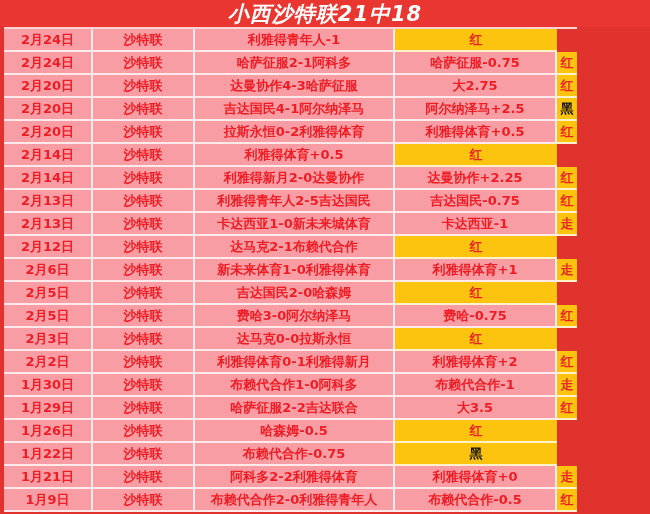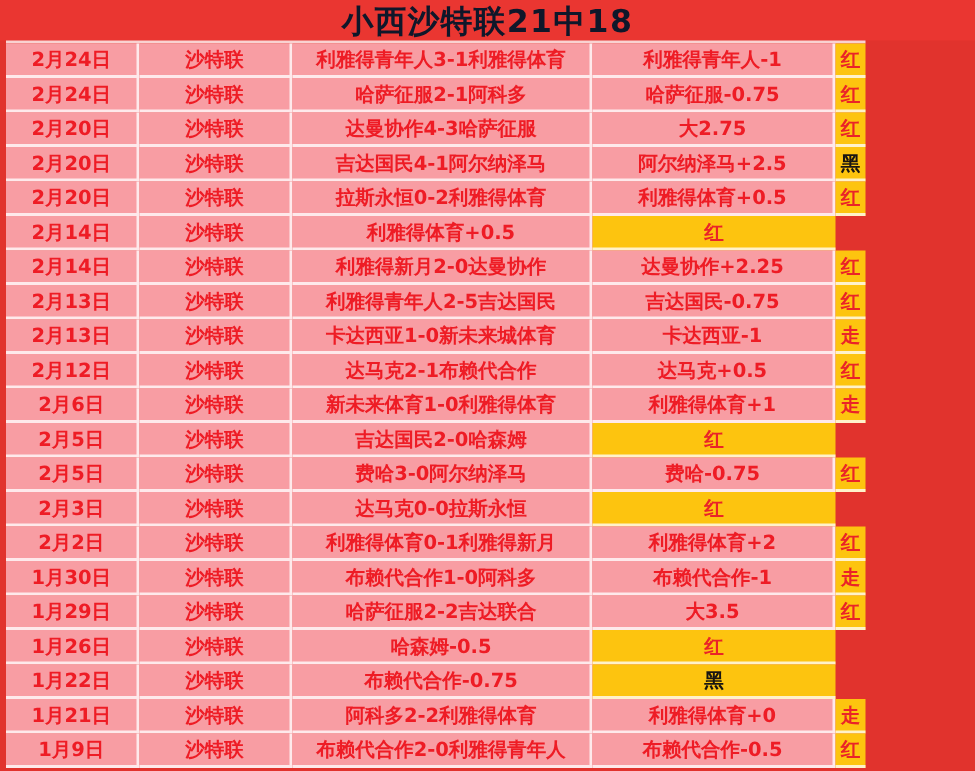--- a/index.html
+++ b/index.html
@@ -7,23 +7,24 @@
     width: 650px; height: 514px;
     background: var(--page-bg, #e1332d);
     font-family: "DejaVu Sans", sans-serif;
     font-weight: bold;
     overflow: hidden;
   }
   .header {
     height: 27px;
     display: flex; align-items: center; justify-content: center;
     background: var(--header-bg, #ea3631);
-    color: #0f172a;
+    color: #ffffff;
     font-size: 21px;
     letter-spacing: 1px;
+    font-style: italic;
   }
   .table {
     margin-left: 4px;
     width: 573px;
     border-top: 2px solid var(--separator, rgba(255,255,255,0.78));
   }
   .row {
     display: grid;
     grid-template-columns: 89px 102px 200px 162px 1fr;
     height: 23px;
@@ -48,21 +49,20 @@
 </style>
 </head>
 <body>
 
 <div class="header">小西沙特联21中18</div>
 
 <div class="table" id="table">
   <div class="row">
     <div class="cell date">2月24日</div>
     <div class="cell league">沙特联</div>
-    <div class="cell match">利雅得青年人3-1利雅得体育</div>
     <div class="cell handicap">利雅得青年人-1</div>
     <div class="cell result res-red">红</div>
   </div>
 
   <div class="row">
     <div class="cell date">2月24日</div>
     <div class="cell league">沙特联</div>
     <div class="cell match">哈萨征服2-1阿科多</div>
     <div class="cell handicap">哈萨征服-0.75</div>
     <div class="cell result res-red">红</div>
@@ -120,21 +120,20 @@
     <div class="cell league">沙特联</div>
     <div class="cell match">卡达西亚1-0新未来城体育</div>
     <div class="cell handicap">卡达西亚-1</div>
     <div class="cell result res-red">走</div>
   </div>
 
   <div class="row">
     <div class="cell date">2月12日</div>
     <div class="cell league">沙特联</div>
     <div class="cell match">达马克2-1布赖代合作</div>
-    <div class="cell handicap">达马克+0.5</div>
     <div class="cell result res-red">红</div>
   </div>
 
   <div class="row">
     <div class="cell date">2月6日</div>
     <div class="cell league">沙特联</div>
     <div class="cell match">新未来体育1-0利雅得体育</div>
     <div class="cell handicap">利雅得体育+1</div>
     <div class="cell result res-red">走</div>
   </div>

